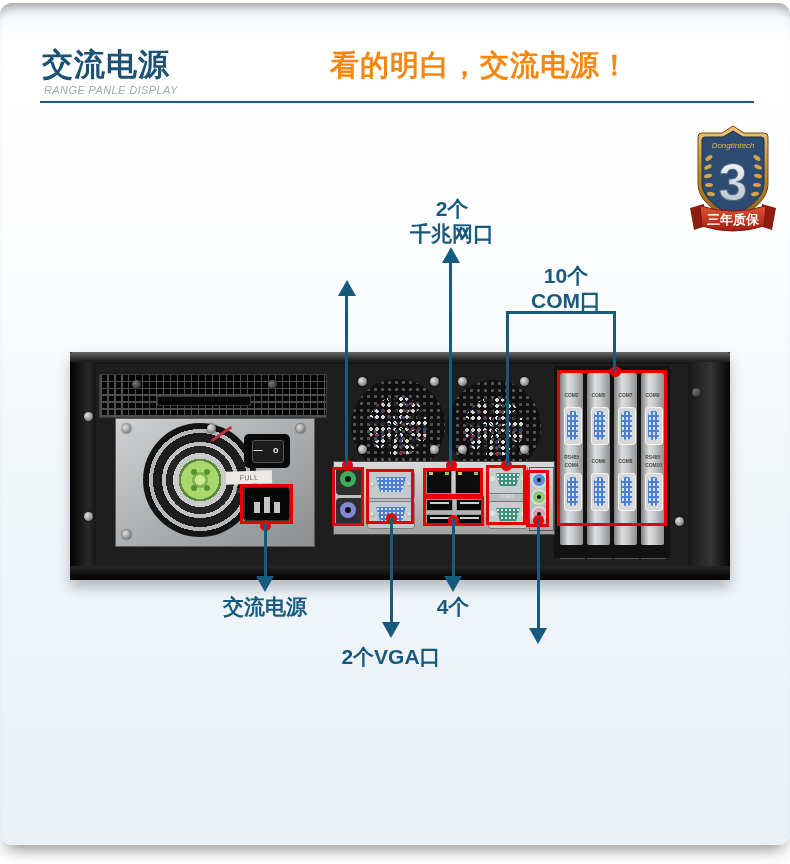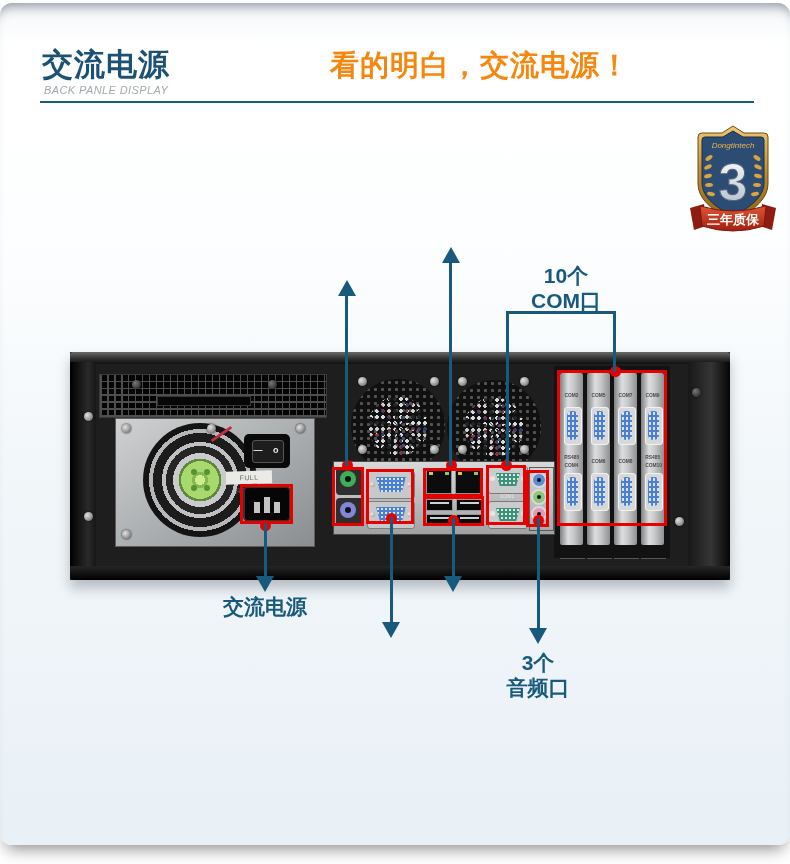--- a/index.html
+++ b/index.html
@@ -94,21 +94,21 @@
              background-image:radial-gradient(#d8e4f6 1px,transparent 1.3px);background-size:4px 5px;}
   .slotcover{background:linear-gradient(180deg,#cfd1d2,#97999b);border:1px solid #555;}
 </style>
 </head>
 <body>
 
 <div class="page">
   <div class="sheet"></div>
 
   <div class="abs title" style="left:42px;top:44px;">交流电源</div>
-  <div class="abs subtitle" style="left:44px;top:84px;">BACK PANLE DISPLAY</div>
+  <div class="abs subtitle" style="left:44px;top:84px;">RANGE PANLE DISPLAY</div>
   <div class="abs divider" style="left:40px;top:101px;width:714px;height:2px;"></div>
   <div class="abs slogan" style="left:330px;top:46px;">看的明白，交流电源！</div>
 
   <svg class="abs" style="left:684px;top:124px;z-index:30;" width="98" height="114" viewBox="0 0 98 114">
     <defs>
       <linearGradient id="gold" x1="0" y1="0" x2="0" y2="1">
         <stop offset="0" stop-color="#f0c873"></stop>
           <stop offset=".5" stop-color="#c08a2e"></stop>
           <stop offset="1" stop-color="#8a5e1a"></stop>
       </linearGradient>
@@ -327,44 +327,46 @@
   <div class="abs dot" style="left:501px;top:460px;"></div>
   <div class="abs dot" style="left:610px;top:366px;"></div>
   <div class="abs dot" style="left:386px;top:513px;"></div>
   <div class="abs dot" style="left:448px;top:515px;"></div>
   <div class="abs dot" style="left:533px;top:515px;"></div>
   <div class="abs dot" style="left:260px;top:520px;"></div>
 
   <div class="abs arr-up" style="left:338px;top:280px;"></div>
   <div class="abs aline" style="left:345px;top:294px;height:172px;"></div>
 
+  <div class="abs note" style="left:402px;top:196px;width:100px;">
+    <div>2个</div>
+    <div>千兆网口</div>
+  </div>
   <div class="abs arr-up" style="left:442px;top:247px;"></div>
   <div class="abs aline" style="left:449px;top:261px;height:205px;"></div>
 
   <div class="abs note" style="left:516px;top:263px;width:100px;">
     <div>10个</div>
     <div>COM口</div>
   </div>
   <div class="abs ahline" style="left:506px;top:311px;width:110px;"></div>
   <div class="abs aline" style="left:506px;top:311px;height:155px;"></div>
   <div class="abs aline" style="left:613px;top:311px;height:61px;"></div>
 
   <div class="abs aline" style="left:264px;top:523px;height:54px;"></div>
   <div class="abs arr-dn" style="left:256px;top:576px;"></div>
   <div class="abs note" style="left:195px;top:595px;width:140px;line-height:24px;">
     <div>交流电源</div>
   </div>
 
   <div class="abs aline" style="left:390px;top:517px;height:106px;"></div>
   <div class="abs arr-dn" style="left:382px;top:622px;"></div>
+  <div class="abs note" style="left:311px;top:644px;width:160px;">2个VGA口</div>
 
   <div class="abs aline" style="left:452px;top:518px;height:59px;"></div>
   <div class="abs arr-dn" style="left:444px;top:576px;"></div>
   <div class="abs note" style="left:383px;top:595px;width:140px;line-height:24px;">
+    <div>4个</div>
   </div>
 
   <div class="abs aline" style="left:537px;top:518px;height:111px;"></div>
   <div class="abs arr-dn" style="left:529px;top:628px;"></div>
-  <div class="abs note" style="left:478px;top:650px;width:120px;">
-    <div>3个</div>
-    <div>音频口</div>
-  </div>
 </div>
 
 </body></html>

